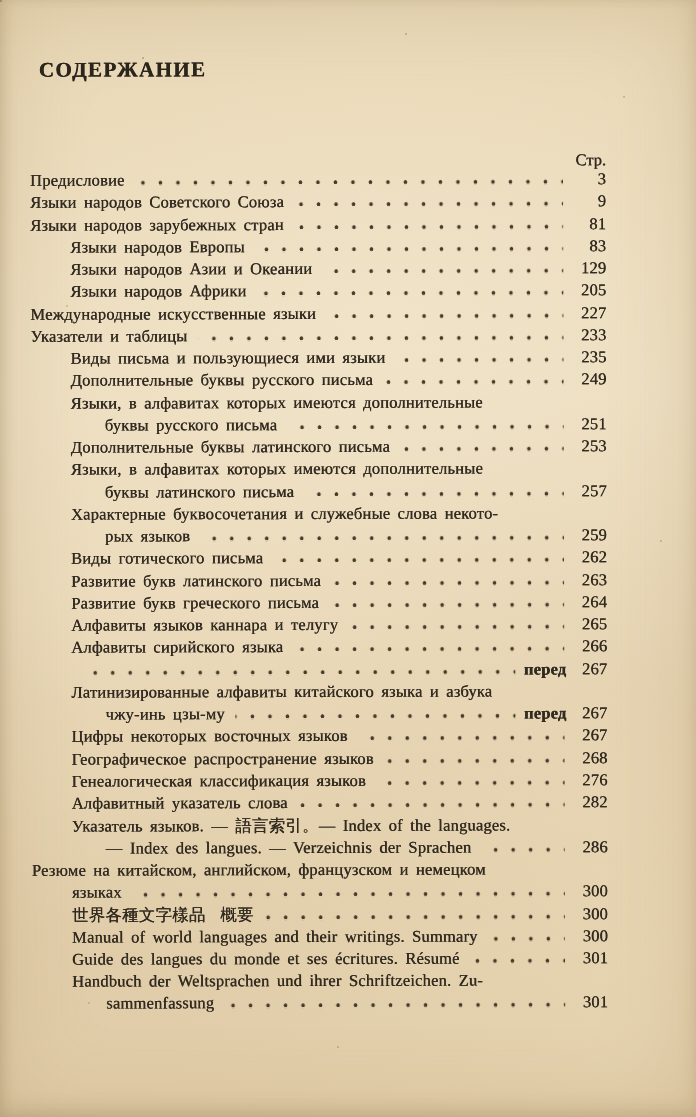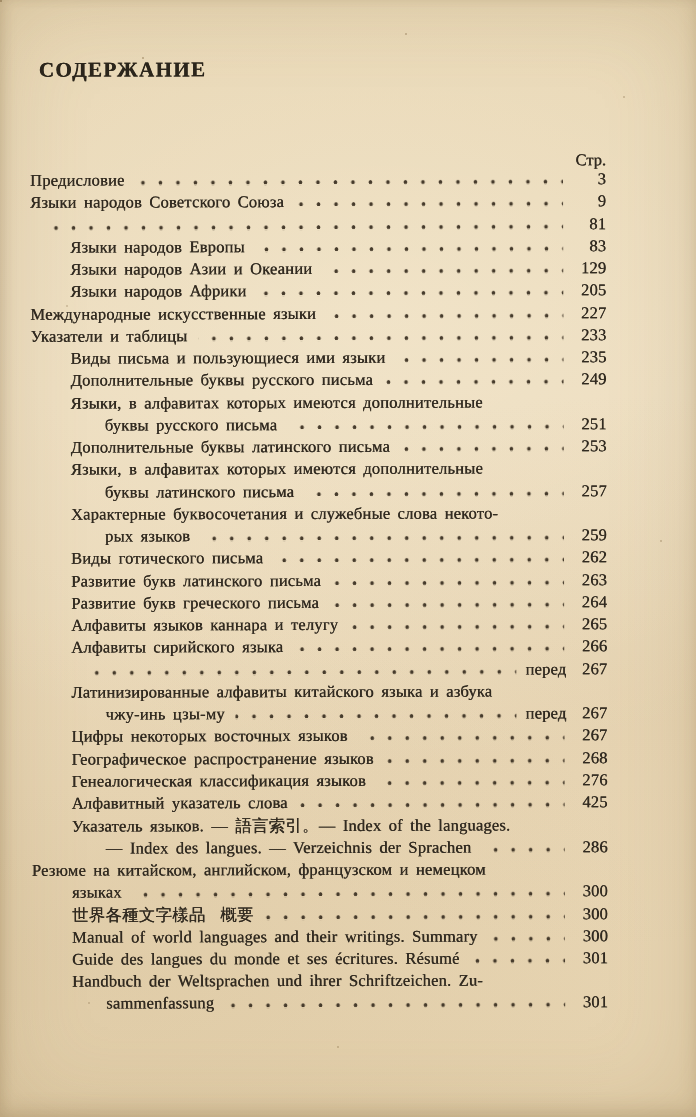--- a/index.html
+++ b/index.html
@@ -83,20 +83,21 @@
     margin: 0 9px 0 11px;
     background-image: radial-gradient(circle at 2.4px 2.2px, var(--dot, #463b2c) 1.6px, rgba(0,0,0,0) 2.15px);
     background-size: 17.5px 5px;
     background-repeat: repeat-x;
     background-position: right 2px top 0;
   }
   .prefix {
     flex: 0 0 auto;
     margin-right: 7px;
     text-shadow: 0.35px 0 0 currentColor;
+    font-weight: bold;
   }
   .pagenum {
     flex: 0 0 auto;
     min-width: 34px;
     text-align: right;
     text-shadow: 0.35px 0 0 currentColor;
   }
 </style>
 </head>
 <body>
@@ -112,20 +113,21 @@
 
     <span class="pagenum">3</span>
   </div>
         <div class="row ind-0">
     <span class="label">Языки народов Советского Союза</span>
     <span class="leader"></span>
 
     <span class="pagenum">9</span>
   </div>
         <div class="row ind-0">
+    <span class="label">Языки народов зарубежных стран</span>
     <span class="leader"></span>
 
     <span class="pagenum">81</span>
   </div>
         <div class="row ind-1">
     <span class="label">Языки народов Европы</span>
     <span class="leader"></span>
 
     <span class="pagenum">83</span>
   </div>
@@ -261,21 +263,21 @@
         <div class="row ind-1">
     <span class="label">Генеалогическая классификация языков</span>
     <span class="leader"></span>
 
     <span class="pagenum">276</span>
   </div>
         <div class="row ind-1">
     <span class="label">Алфавитный указатель слова</span>
     <span class="leader"></span>
 
-    <span class="pagenum">425</span>
+    <span class="pagenum">282</span>
   </div>
         <div class="row ind-1">
     <span class="label">Указатель языков. — 語言索引。— Index of the languages.</span>
 
   </div>
         <div class="row ind-2">
     <span class="label">— Index des langues. — Verzeichnis der Sprachen</span>
     <span class="leader"></span>
 
     <span class="pagenum">286</span>

